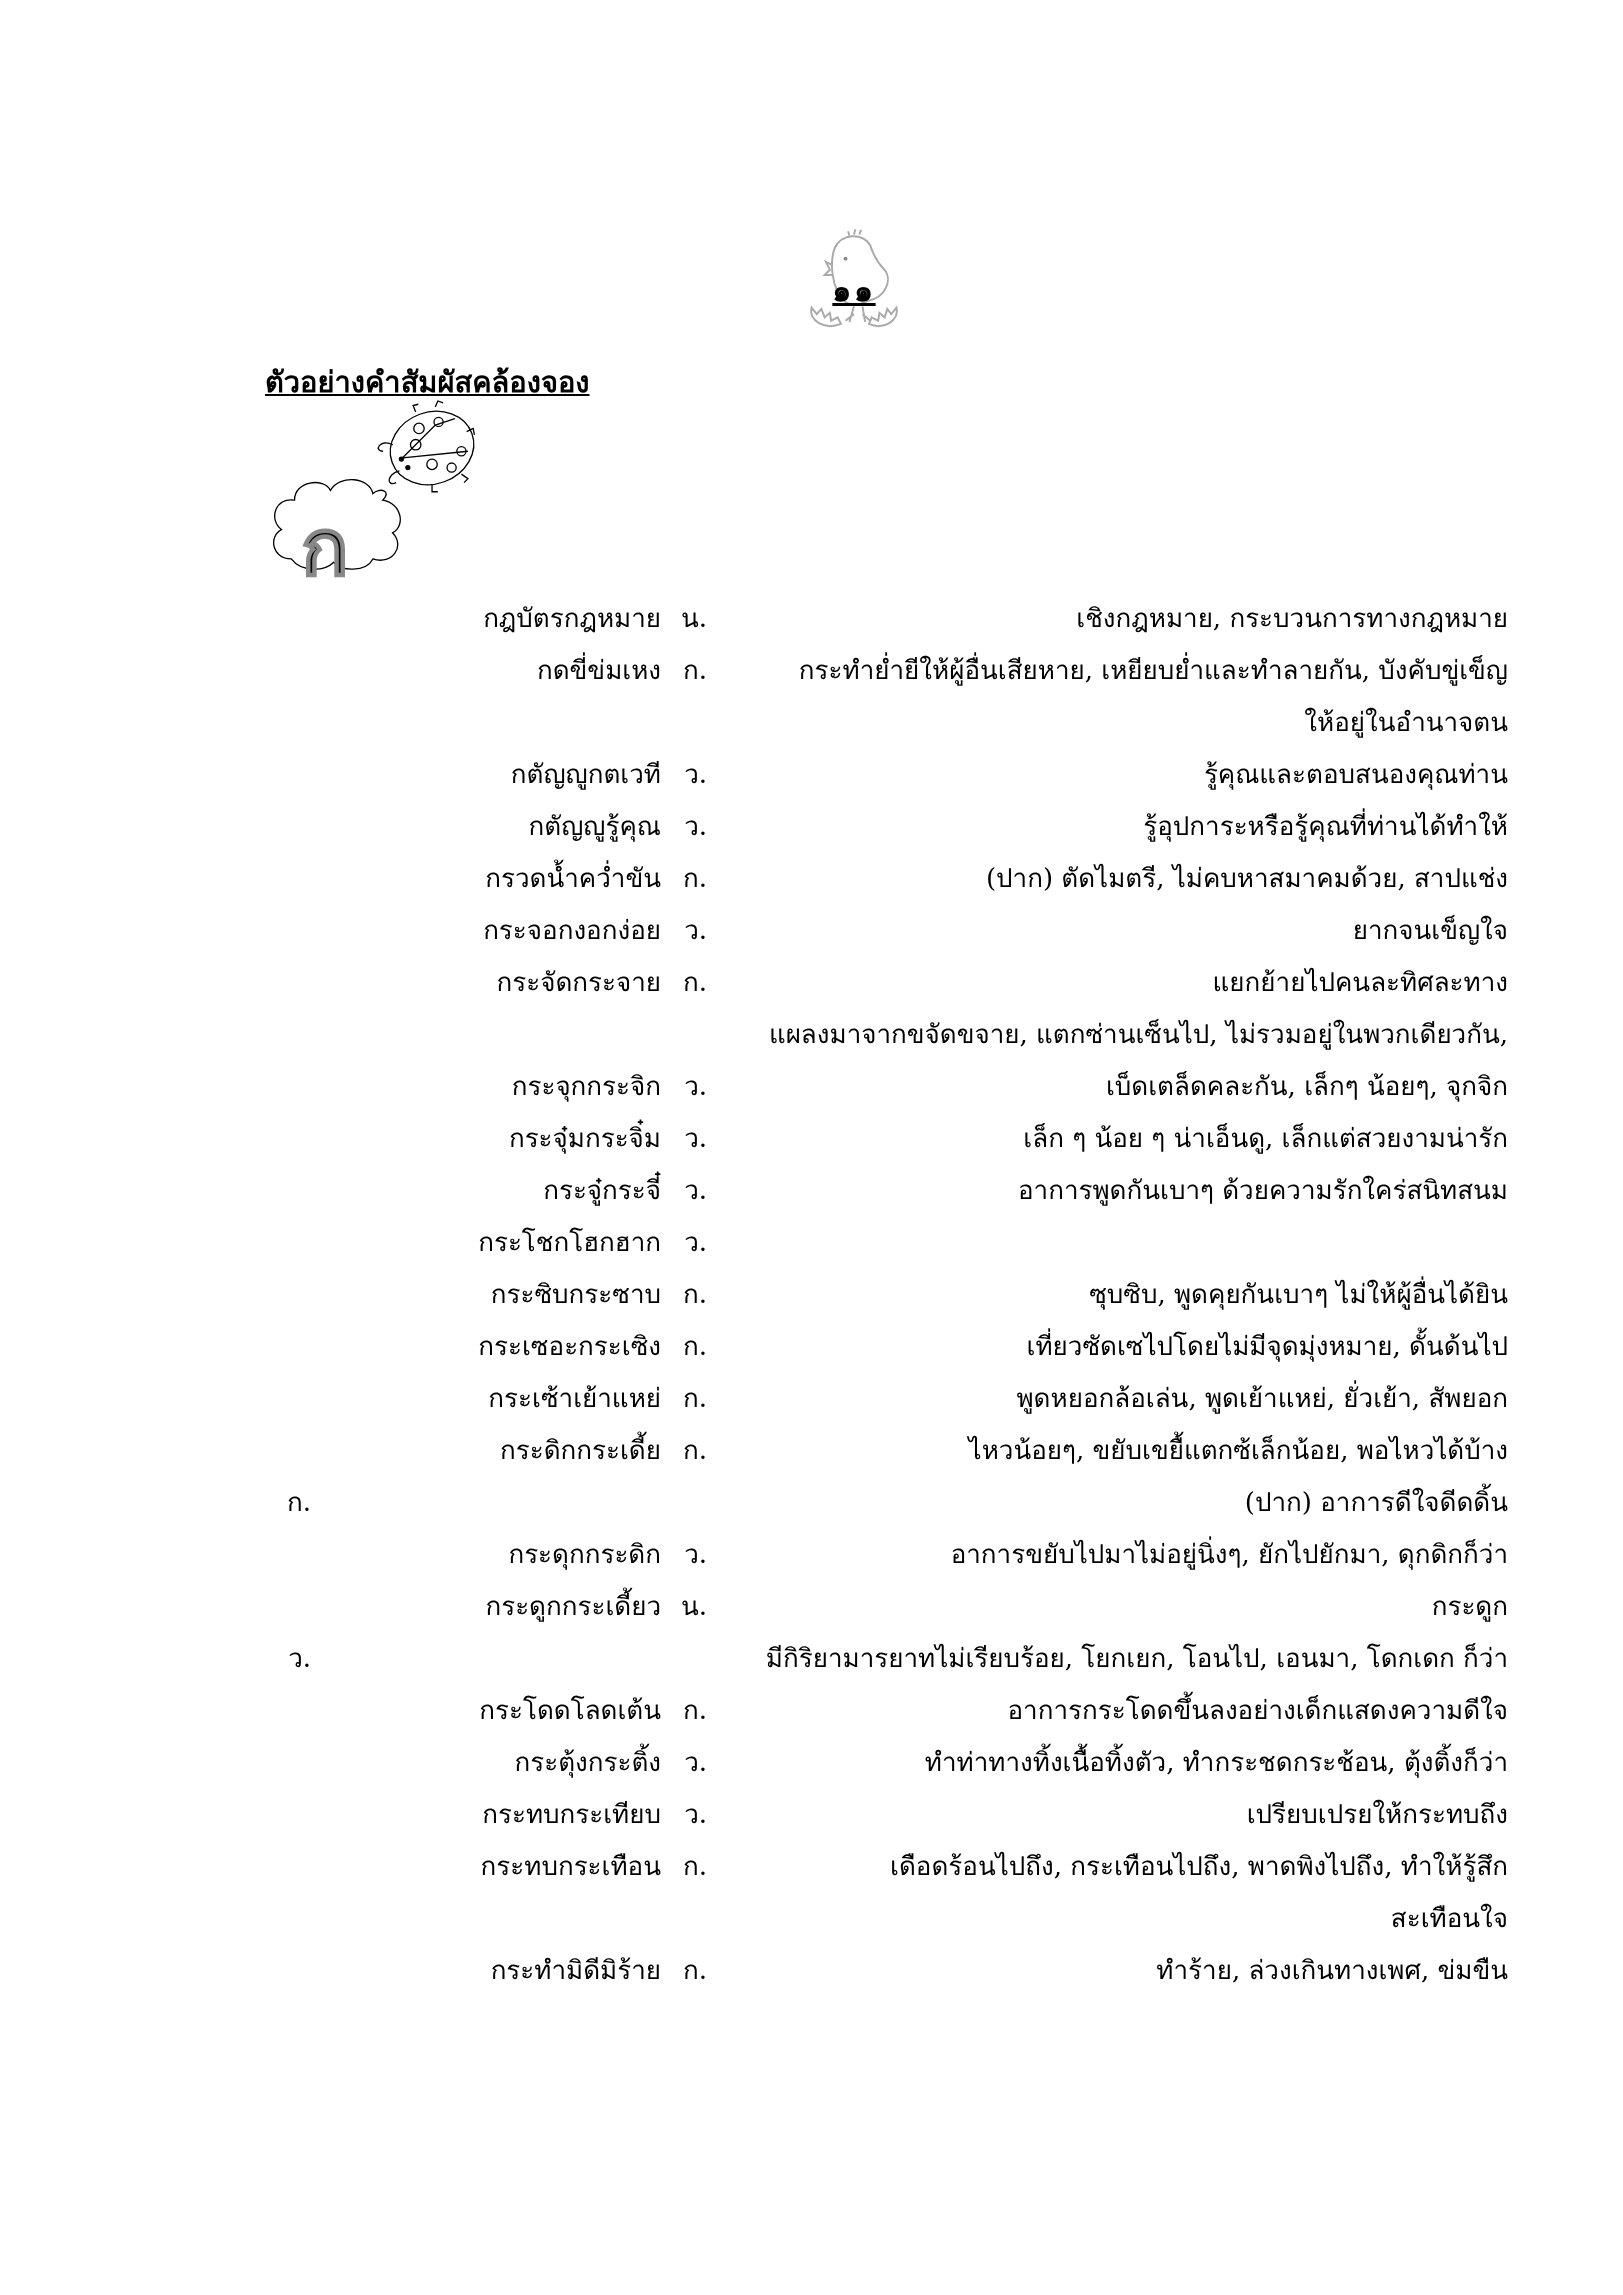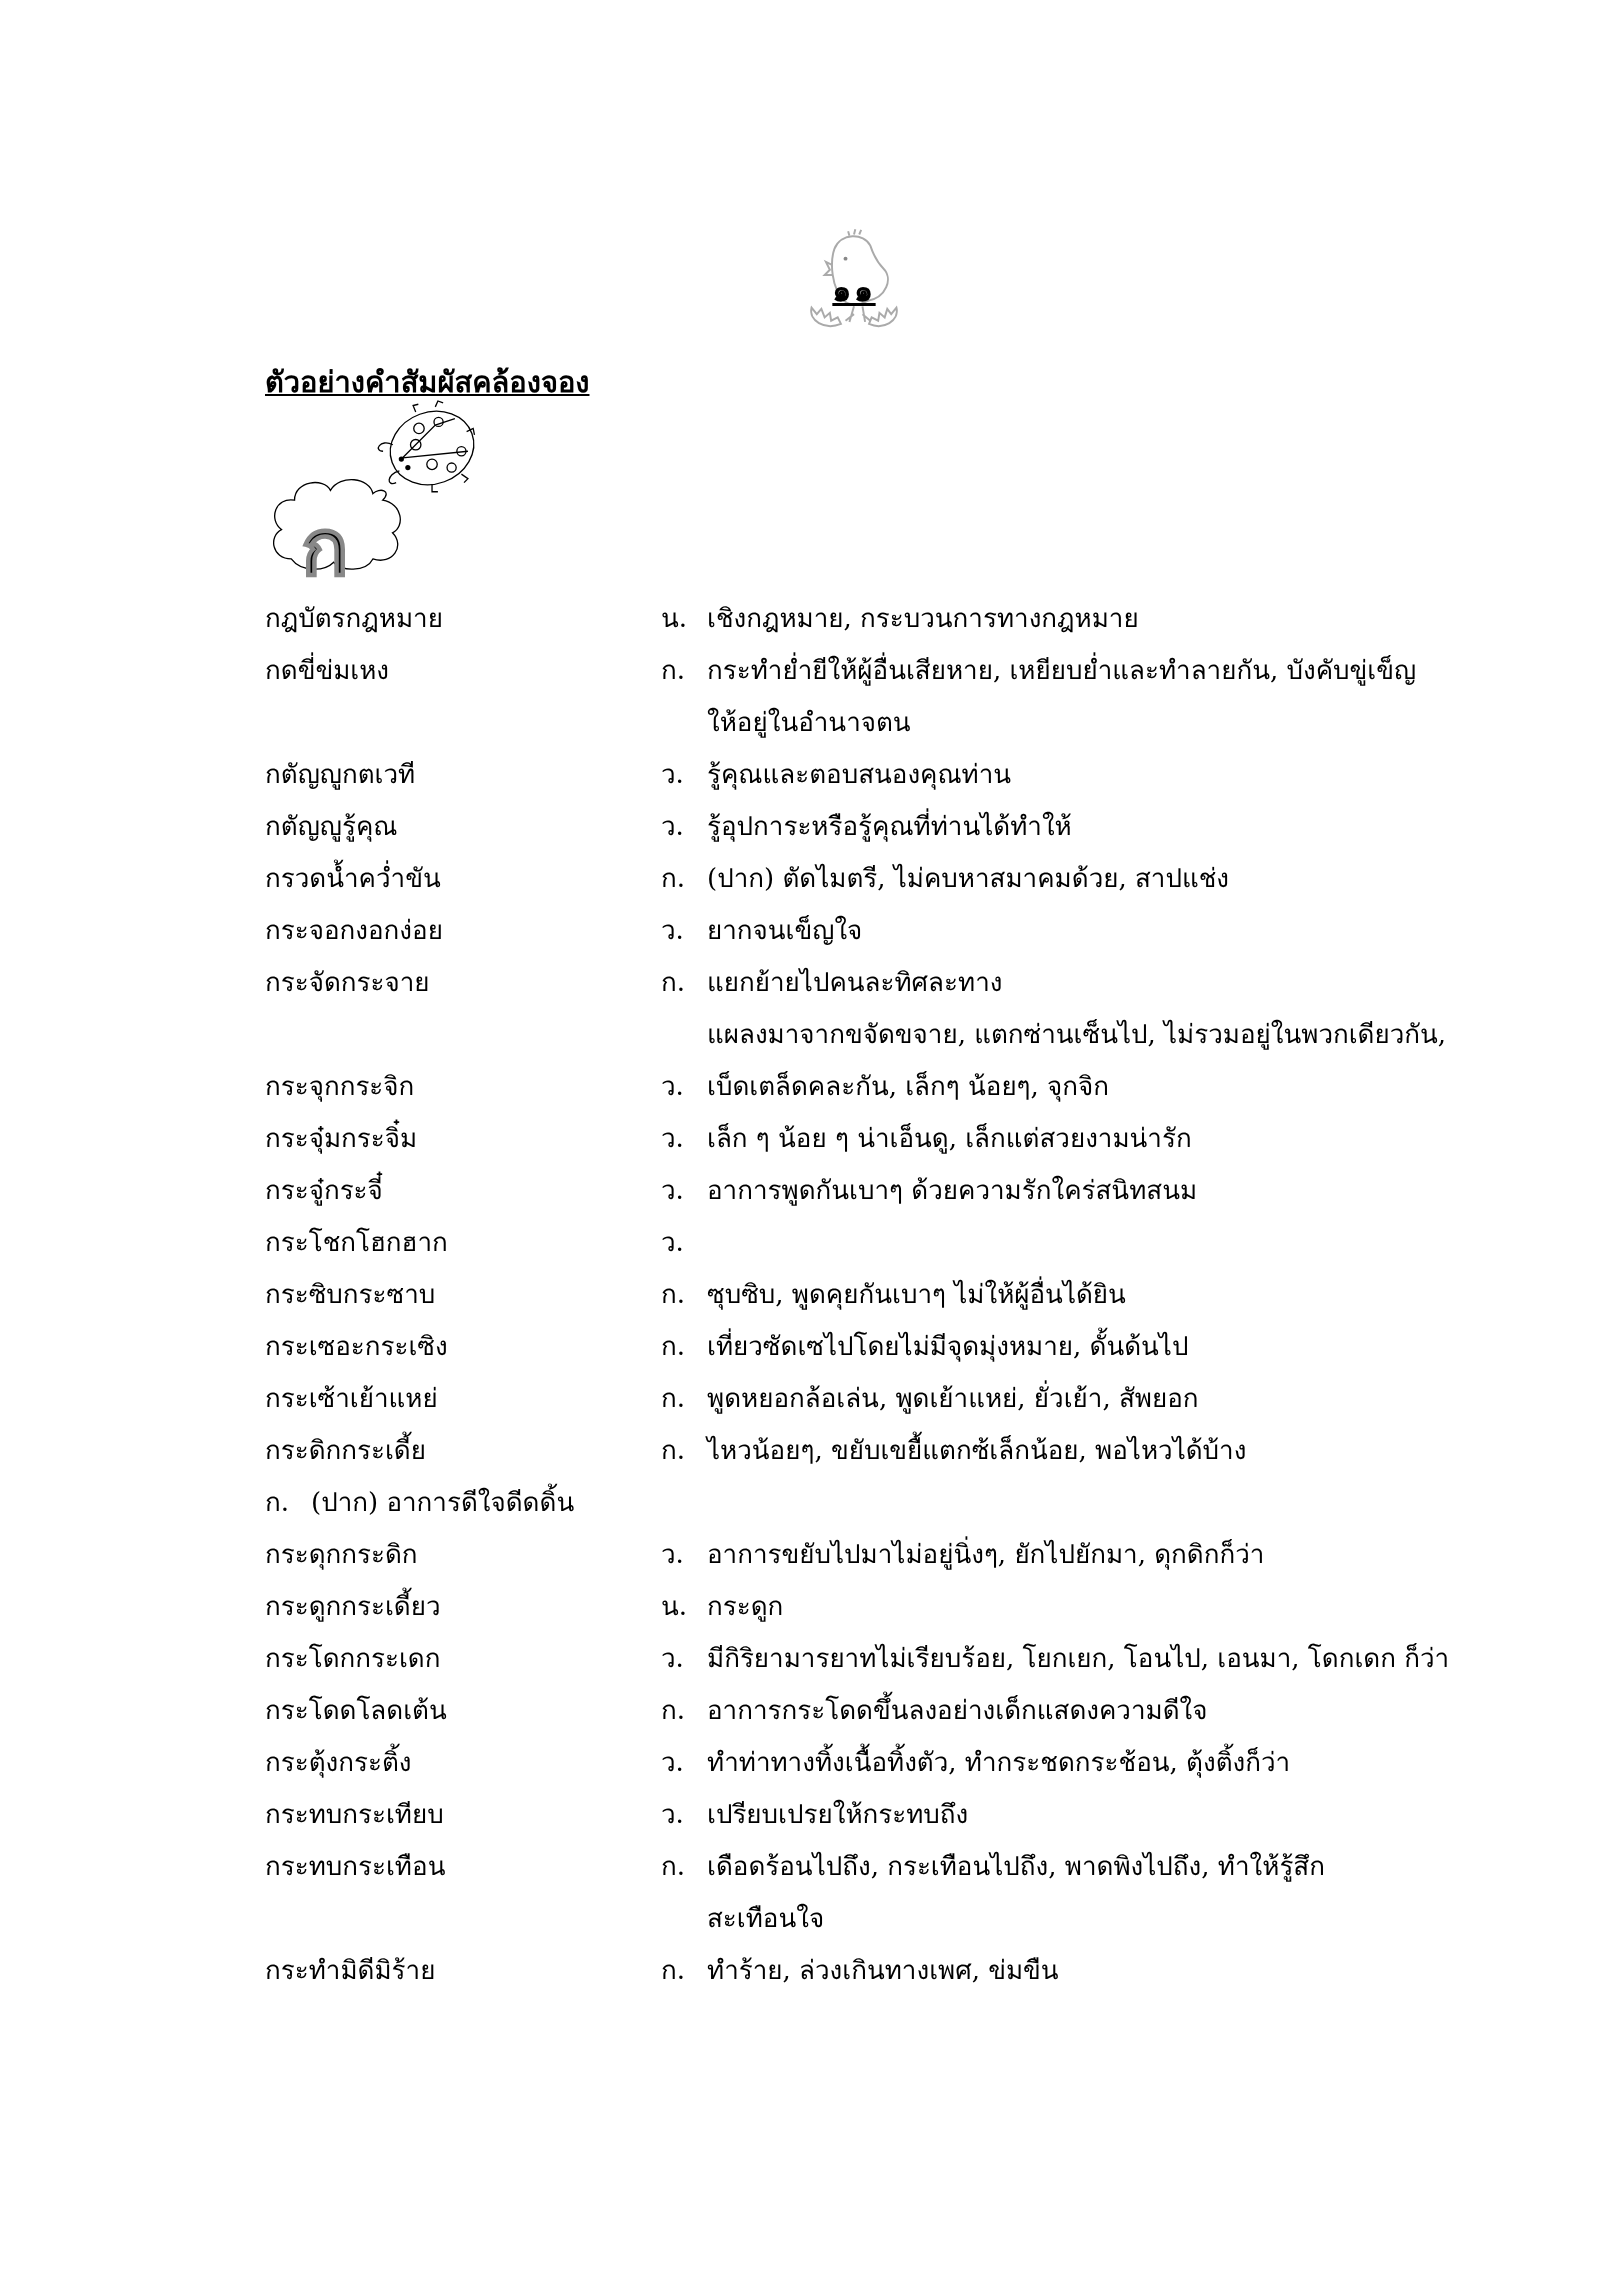--- a/index.html
+++ b/index.html
@@ -6,21 +6,21 @@
     body { width: 1623px; height: 2295px; position: relative; overflow: hidden;
            font-family: "DejaVu Serif", "Liberation Serif", serif; color: #000; }
     .page-num-wrap { position: absolute; left: 792px; top: 229px; width: 124px; height: 105px; }
     .page-num-wrap svg { position: absolute; left: 0; top: 0; }
     .page-num { position: absolute; left: 0; width: 124px; top: 38px; text-align: center;
                 font-size: 30px; font-weight: bold; letter-spacing: 2.6px; text-decoration: underline; }
     .title { position: absolute; left: 265px; top: 359px; font-size: 29px; font-weight: bold; }
     .illus { position: absolute; left: 265px; top: 399px; width: 236px; height: 177px; }
     .cloud-letter { position: absolute; left: 36px; top: 85px; font-size: 79px; font-weight: bold;
                     color: #000; -webkit-text-stroke: 2px #888; font-family: "DejaVu Sans", sans-serif; }
-    .entries { position: absolute; left: 265px; top: 592px; width: 1243px; }
+    .entries { position: absolute; left: 265px; top: 592px; width: 1243px; text-align: right; }
     .entry { display: flex; font-size: 26px; line-height: 52px; }
     .word { width: 396px; flex: none; }
     .pos { width: 46px; flex: none; }
     .defs { flex: 1; }
     .def-line { display: block; }
   </style>
 </head>
 <body>
 
 <div class="page-num-wrap">
@@ -188,21 +188,20 @@
       </div>
     </div>
     <div class="entry">
       <div class="word">กระดูกกระเดี้ยว</div>
       <div class="pos">น.</div>
       <div class="defs">
         <span class="def-line">กระดูก</span>
       </div>
     </div>
     <div class="entry">
-      <div class="word">กระโดกกระเดก</div>
       <div class="pos">ว.</div>
       <div class="defs">
         <span class="def-line">มีกิริยามารยาทไม่เรียบร้อย, โยกเยก, โอนไป, เอนมา, โดกเดก ก็ว่า</span>
       </div>
     </div>
     <div class="entry">
       <div class="word">กระโดดโลดเต้น</div>
       <div class="pos">ก.</div>
       <div class="defs">
         <span class="def-line">อาการกระโดดขึ้นลงอย่างเด็กแสดงความดีใจ</span>

